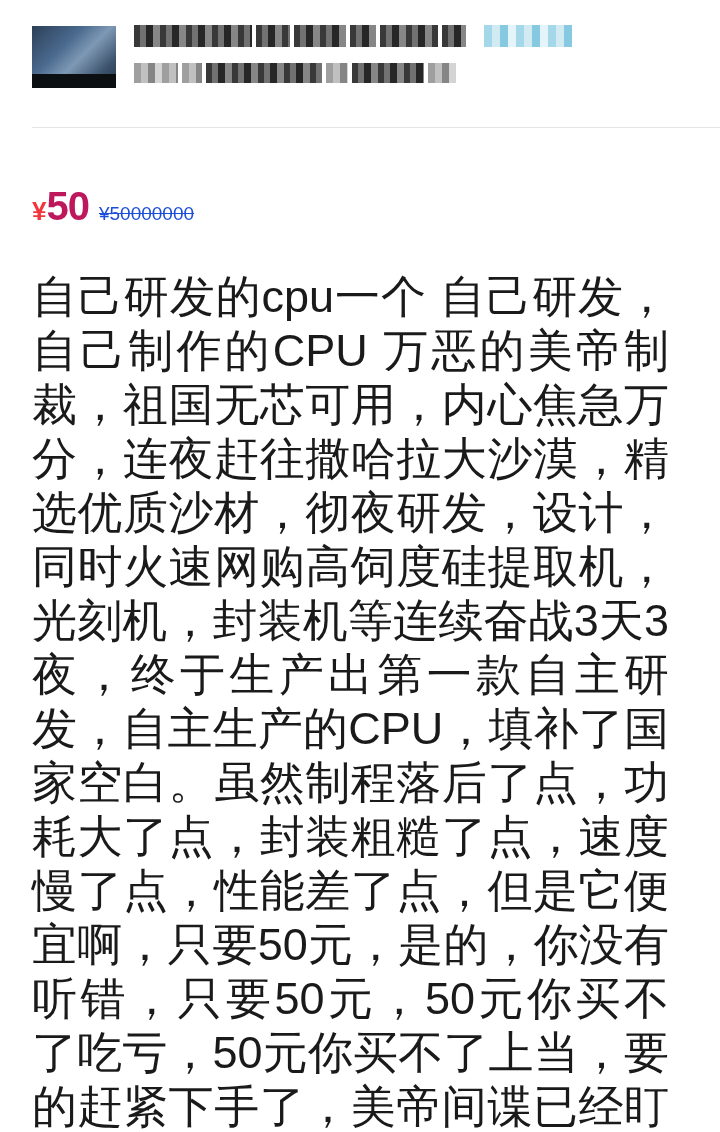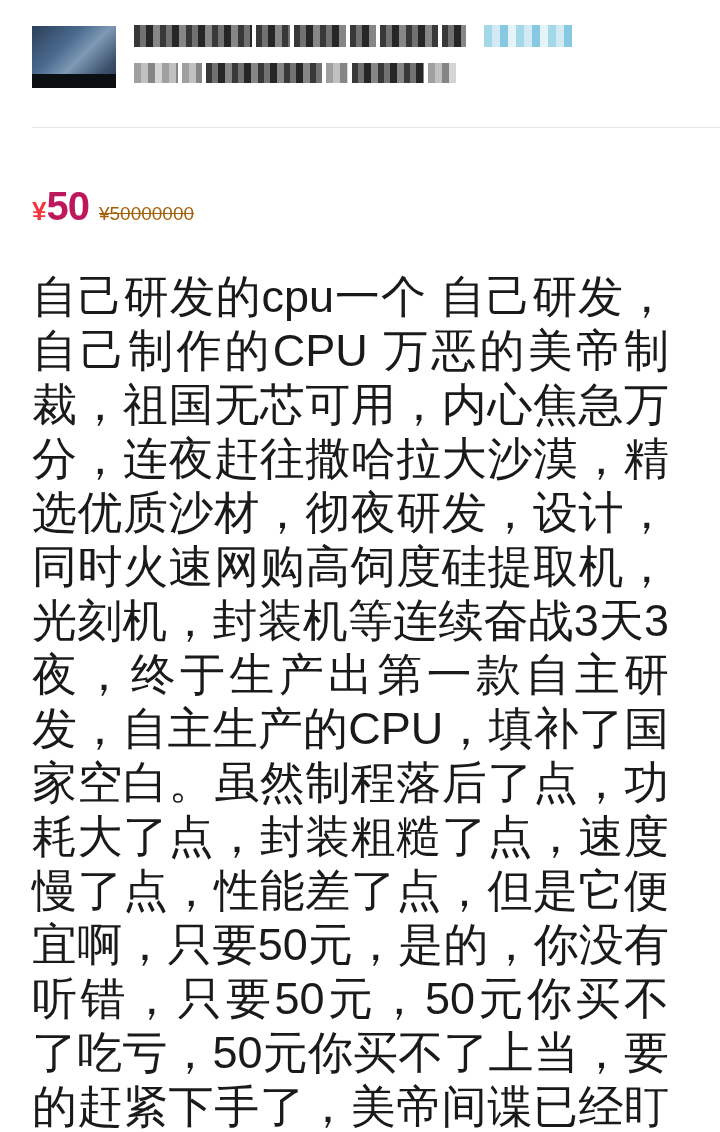--- a/index.html
+++ b/index.html
@@ -111,21 +111,21 @@
   }
   .price-value {
     color: #be185d;
     font-size: 40px;
     font-weight: bold;
     line-height: 1;
     letter-spacing: -1px;
   }
   .price-original {
     margin-left: 10px;
-    color: #a16207;
+    color: #1d4ed8;
     font-size: 19px;
     text-decoration: line-through;
     line-height: 1;
   }
 
   
   .description {
     padding: 44px 51px 0 32px;
     font-size: 45px;
     line-height: 54px;

